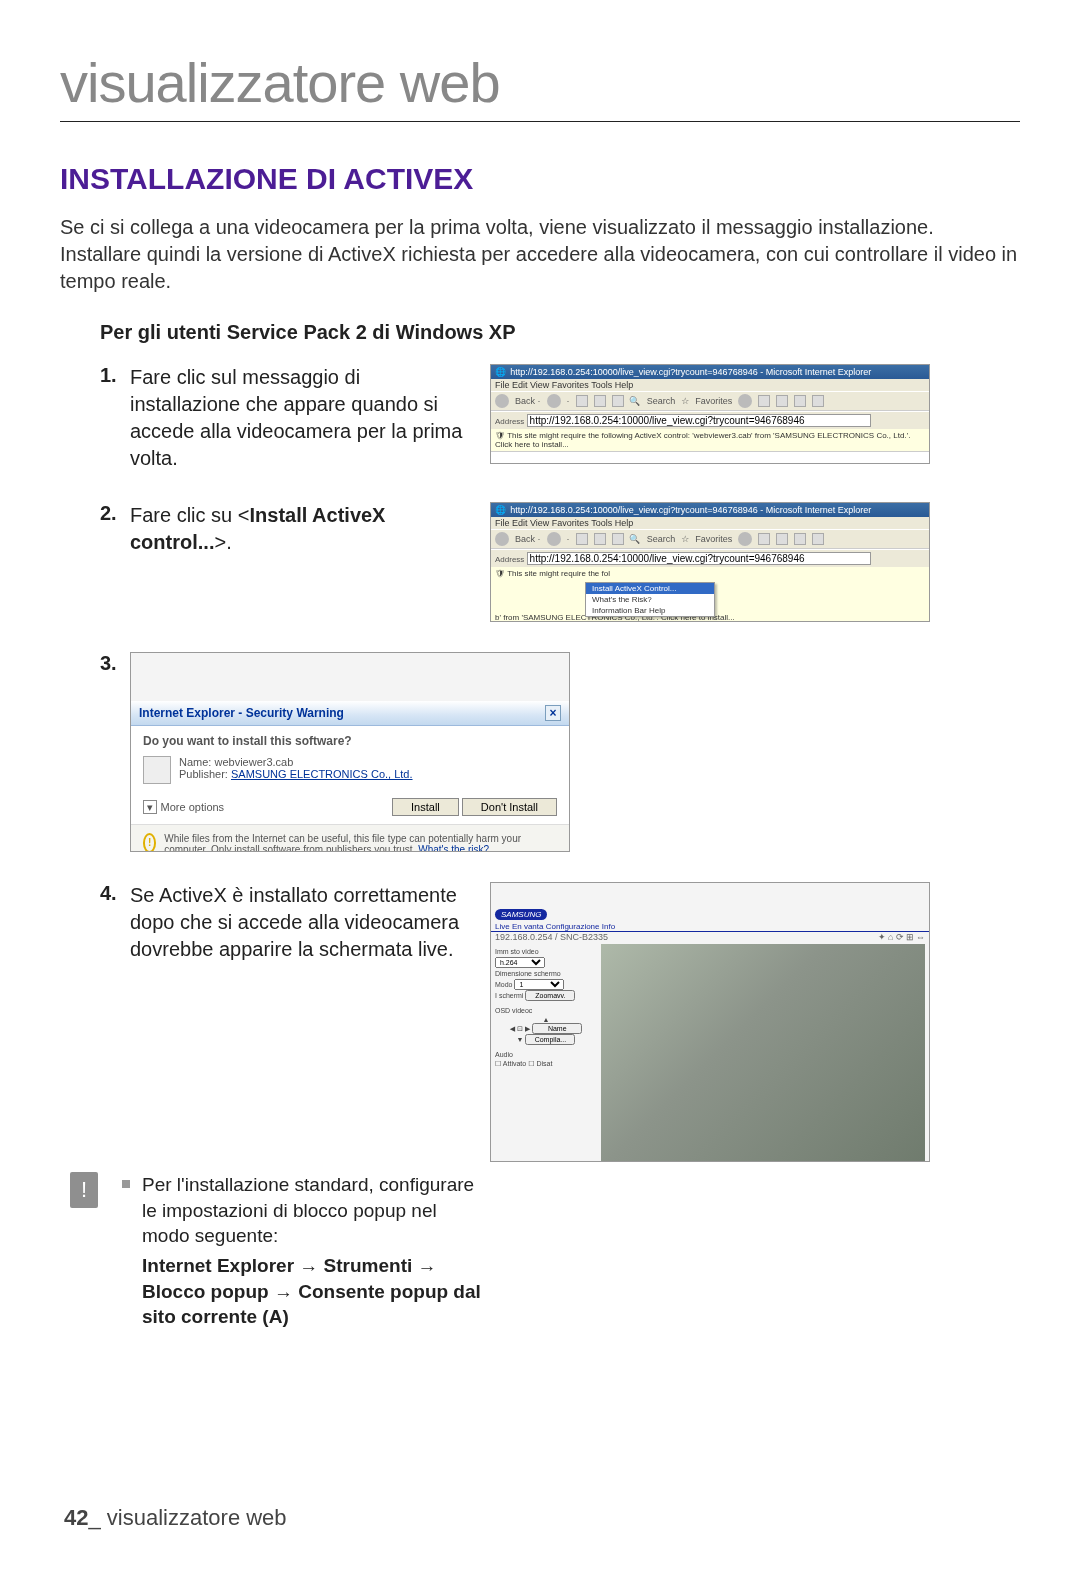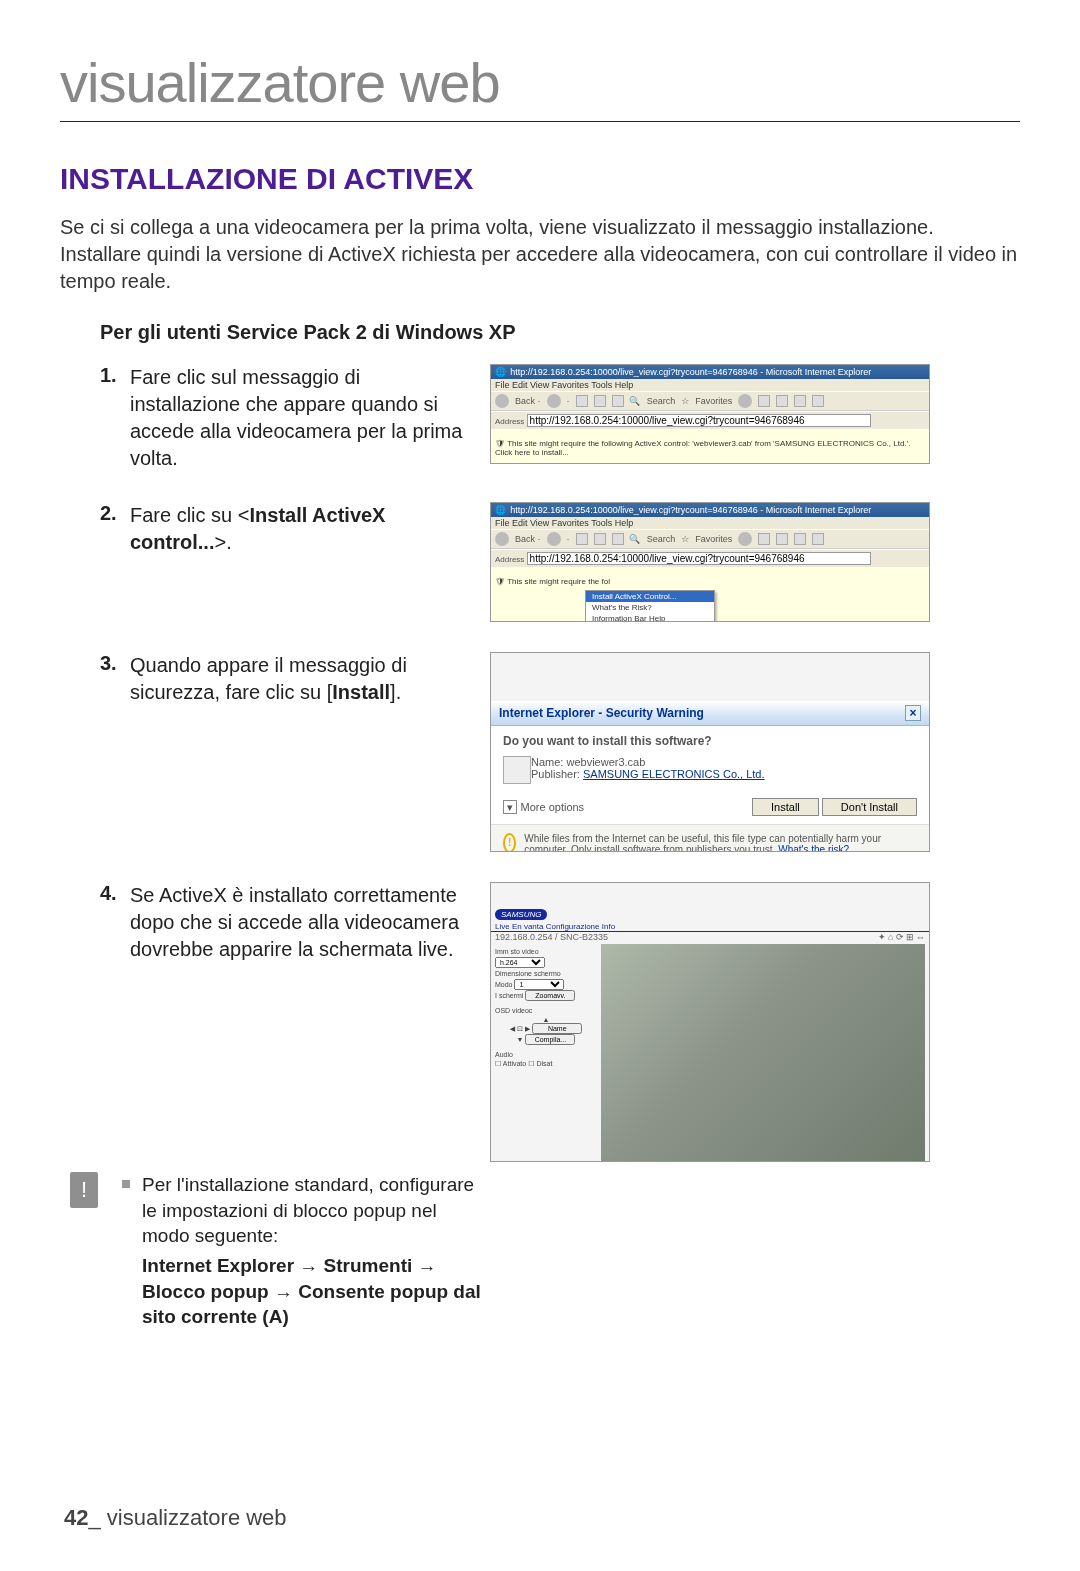--- a/index.html
+++ b/index.html
@@ -102,21 +102,21 @@
   .ie-addr {
     background: #ece9d8;
     font-size: 8px;
     padding: 2px 4px;
     border-top:1px solid #fff;
   }
   .ie-addr input{
     width:80%;font-size:10px;border:1px solid #999;background:#fff;padding:0 2px;
   }
   .ie-infobar{
-    background:#ffffe1;font-size:8px;padding:10px 4px;color:#333;border-bottom:1px solid #ccc;
+    background:#ffffe1;font-size:8px;padding:2px 4px;color:#333;border-bottom:1px solid #ccc;
   }
   .ie-body{background:#fff;height:30px;}
 
   .img2 .popup{
     background:#fff;border:1px solid #999;position:relative;top:4px;left:90px;width:130px;box-shadow:2px 2px 2px rgba(0,0,0,0.25);
   }
   .img2 .popup div{font-size:8px;padding:1px 6px;}
   .img2 .popup .hi{background:#316ac5;color:#fff;}
 
   
@@ -129,21 +129,21 @@
     color:#003399;font-weight:bold;font-size:12px;padding:4px 8px;
     display:flex;justify-content:space-between;align-items:center;
     border-bottom:1px solid #9cb9dc;
     margin-top:48px;
   }
   .dlg3 .dlg-title .x{
     width:16px;height:16px;border:1px solid #7b9ebd;font-size:12px;text-align:center;line-height:14px;background:#e8f0f8;
   }
   .dlg3 .body{padding:8px 12px 6px 12px;background:#fff;}
   .dlg3 .q{font-weight:bold;font-size:12px;margin-bottom:8px;}
-  .dlg3 .info{display:flex;align-items:flex-start;font-size:11px;}
+  .dlg3 .info{display:flex;gap:8px;align-items:flex-start;font-size:11px;}
   .dlg3 .info .icon{width:28px;height:28px;border:1px solid #aaa;background:#eee;}
   .dlg3 .pub{color:#003399;text-decoration:underline;}
   .dlg3 .btnrow{
     display:flex;justify-content:space-between;align-items:center;
     padding:8px 12px;font-size:11px;background:#fff;
   }
   .dlg3 .btnrow .more{border:1px solid #888;padding:0 3px;margin-right:4px;}
   .dlg3 .btnrow button{
     font-size:11px;padding:2px 18px;background:#ece9d8;border:1px solid #888;
   }
@@ -259,23 +259,20 @@
         <div>Information Bar Help</div>
       </div>
       <span>b' from 'SAMSUNG ELECTRONICS Co., Ltd.'. Click here to install...</span>
     </div>
 
   </div>
 </div>
 
 <div class="step-row">
   <div class="step-num">3.</div>
-  <div class="step-text">
-    <span>Quando appare il messaggio di sicurezza, fare clic su [</span><b>Install</b><span>].</span>
-  </div>
   <div class="step-img img3">
     <div class="dlg3">
       <div class="dlg-title">
         <span>Internet Explorer - Security Warning</span>
         <span class="x">×</span>
       </div>
       <div class="body">
         <div class="q">Do you want to install this software?</div>
         <div class="info">
           <div class="icon"></div>

